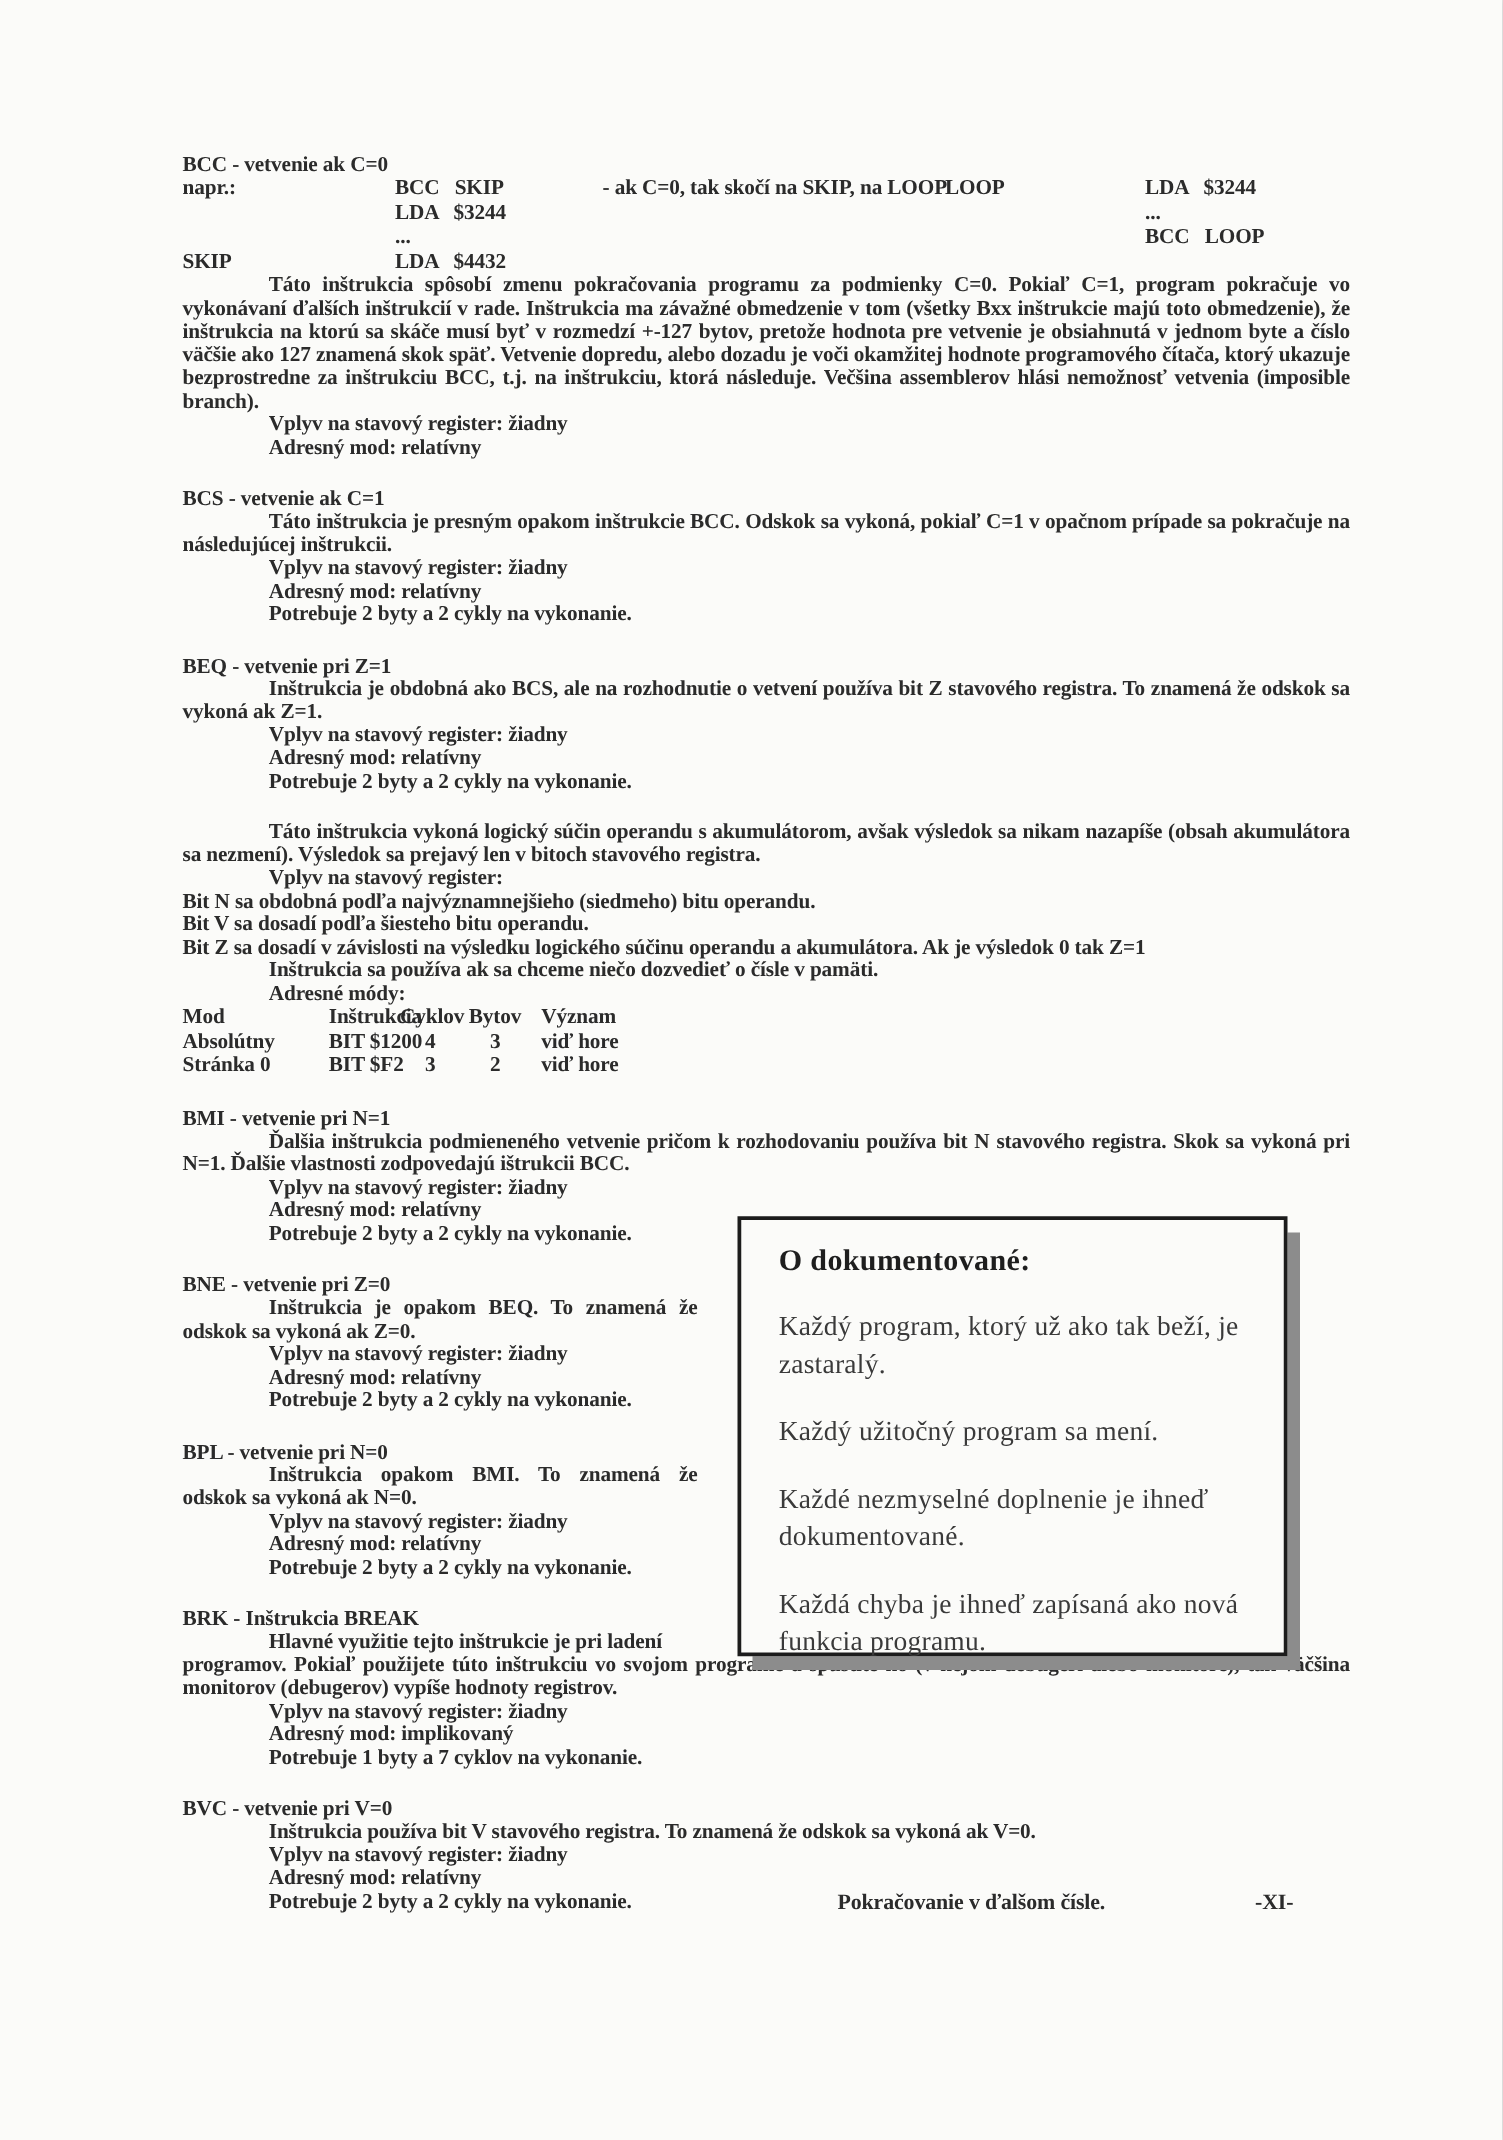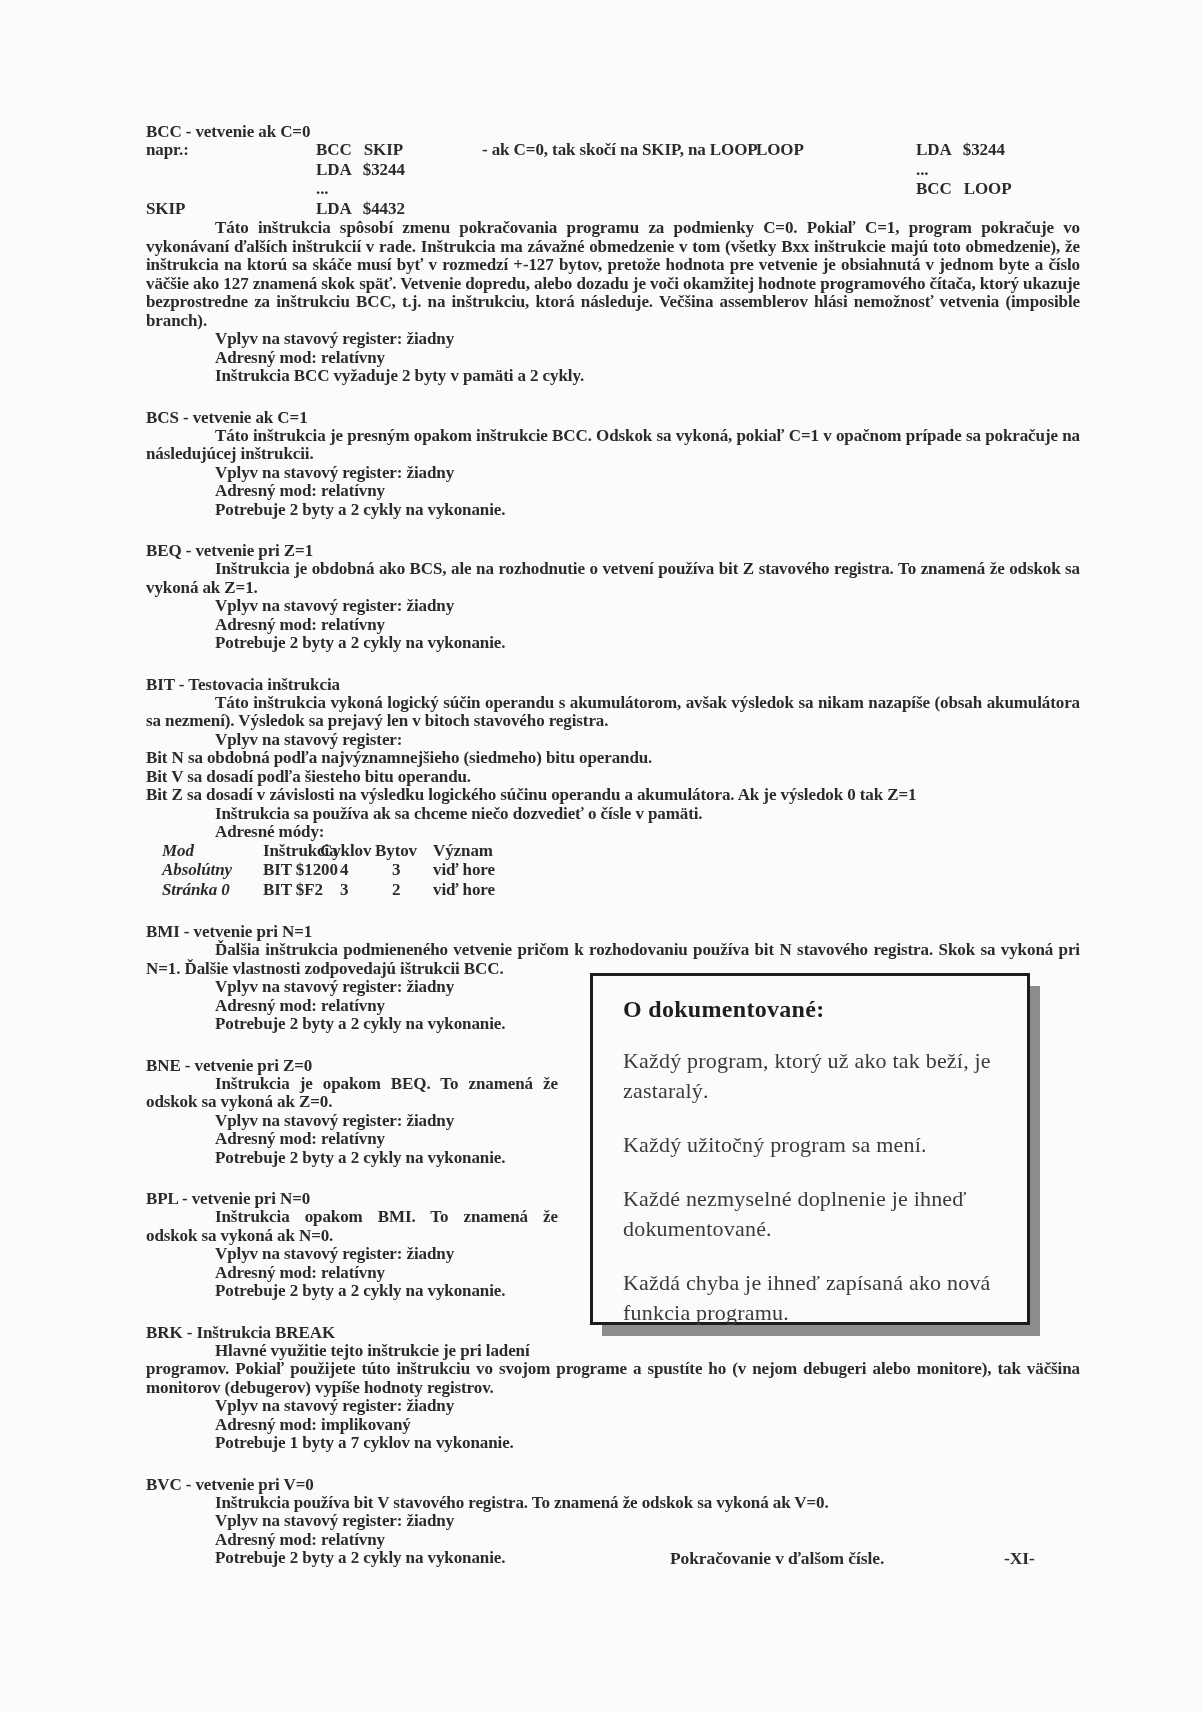--- a/index.html
+++ b/index.html
@@ -29,21 +29,21 @@
   .xa{position:absolute;left:0;}
   .xb{position:absolute;left:170px;word-spacing:8px;}
   .xc{position:absolute;left:336px;}
   .xd{position:absolute;left:610px;}
   .xe{position:absolute;left:770px;word-spacing:8px;}
   
   .narrow{width:412px;}
   .narrow .para{text-align:justify;}
   
   .trow{position:relative;height:19.5px;}
-  .tc1{position:absolute;left:16px;font-style:italic;}
+  .tc1{position:absolute;left:0;}
   .tc2{position:absolute;left:117px;}
   .tc3h{position:absolute;left:174px;}
   .tc4h{position:absolute;left:229px;}
   .tc5{position:absolute;left:287px;font-family:Liberation Serif, serif;}
   .tc3v{position:absolute;left:194px;}
   .tc4v{position:absolute;left:246px;}
   
   .quote-box{
     position:absolute;left:590px;top:973px;width:440px;height:352px;
     background:#fbfbf9;
@@ -90,41 +90,39 @@
           <span class="xe">BCC LOOP</span>
         </div>
         <div class="ex-row">
           <span class="xa">SKIP</span>
           <span class="xb">LDA $4432</span>
         </div>
       </div>
       <p class="para">Táto inštrukcia spôsobí zmenu pokračovania programu za podmienky C=0. Pokiaľ C=1, program pokračuje vo vykonávaní ďalších inštrukcií v rade. Inštrukcia ma závažné obmedzenie v tom (všetky Bxx inštrukcie majú toto obmedzenie), že inštrukcia na ktorú sa skáče musí byť v rozmedzí +-127 bytov, pretože hodnota pre vetvenie je obsiahnutá v jednom byte a číslo väčšie ako 127 znamená skok späť. Vetvenie dopredu, alebo dozadu je voči okamžitej hodnote programového čítača, ktorý ukazuje bezprostredne za inštrukciu BCC, t.j. na inštrukciu, ktorá následuje. Večšina assemblerov hlási nemožnosť vetvenia (imposible branch).</p>
       <div class="info-line">Vplyv na stavový register: žiadny</div>
       <div class="info-line">Adresný mod: relatívny</div>
-      <div class="info-line">Inštrukcia BCC vyžaduje 2 byty v pamäti a 2 cykly.</div>
     </div>
 
     <div class="section">
       <div class="sec-title">BCS - vetvenie ak C=1</div>
       <p class="para">Táto inštrukcia je presným opakom inštrukcie BCC. Odskok sa vykoná, pokiaľ C=1 v opačnom prípade sa pokračuje na následujúcej inštrukcii.</p>
       <div class="info-line">Vplyv na stavový register: žiadny</div>
       <div class="info-line">Adresný mod: relatívny</div>
       <div class="info-line">Potrebuje 2 byty a 2 cykly na vykonanie.</div>
     </div>
 
     <div class="section">
       <div class="sec-title">BEQ - vetvenie pri Z=1</div>
       <p class="para">Inštrukcia je obdobná ako BCS, ale na rozhodnutie o vetvení používa bit Z stavového registra. To znamená že odskok sa vykoná ak Z=1.</p>
       <div class="info-line">Vplyv na stavový register: žiadny</div>
       <div class="info-line">Adresný mod: relatívny</div>
       <div class="info-line">Potrebuje 2 byty a 2 cykly na vykonanie.</div>
     </div>
 
     <div class="section">
-      <div class="sec-title">BIT - Testovacia inštrukcia</div>
       <p class="para">Táto inštrukcia vykoná logický súčin operandu s akumulátorom, avšak výsledok sa nikam nazapíše (obsah akumulátora sa nezmení). Výsledok sa prejavý len v bitoch stavového registra.</p>
       <div class="info-line">Vplyv na stavový register:</div>
       <div class="flush">Bit N sa obdobná podľa najvýznamnejšieho (siedmeho) bitu operandu.</div>
       <div class="flush">Bit V sa dosadí podľa šiesteho bitu operandu.</div>
       <div class="flush">Bit Z sa dosadí v závislosti na výsledku logického súčinu operandu a akumulátora. Ak je výsledok 0 tak Z=1</div>
       <div class="info-line">Inštrukcia sa používa ak sa chceme niečo dozvedieť o čísle v pamäti.</div>
       <div class="info-line">Adresné módy:</div>
       <div class="trow">
         <span class="tc1">Mod</span>
         <span class="tc2">Inštrukcia</span>

